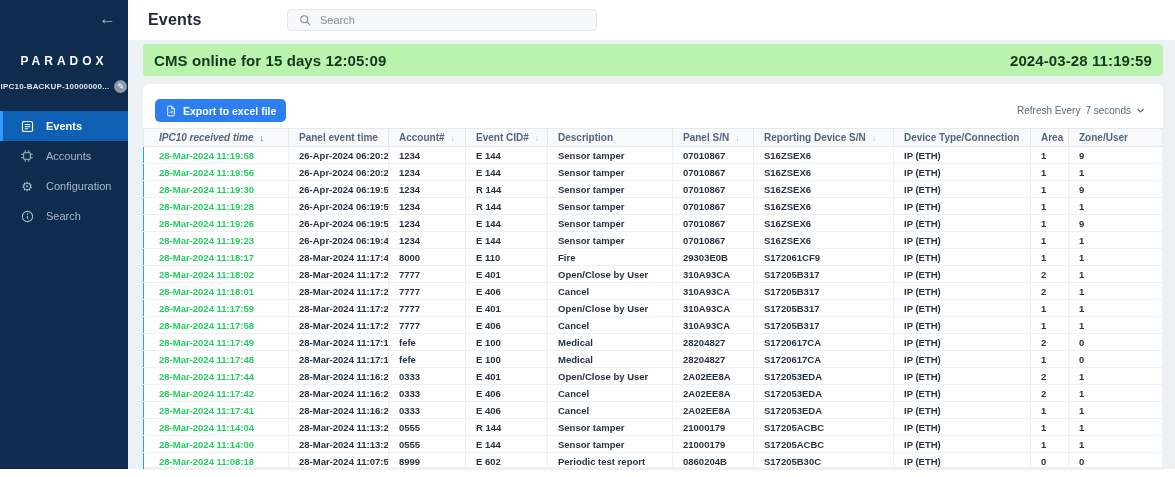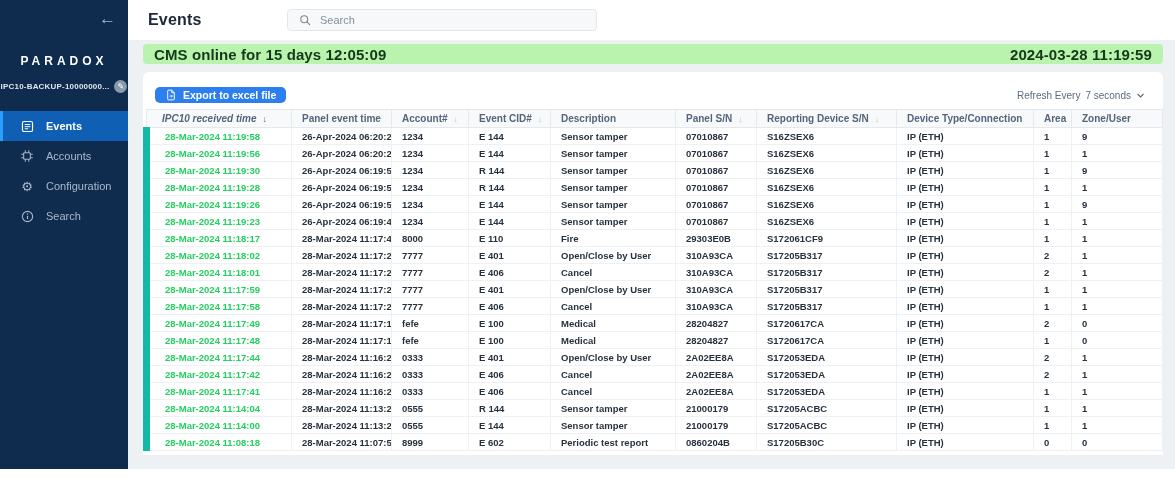--- a/index.html
+++ b/index.html
@@ -28,43 +28,43 @@
   
   .main { flex:1; display:flex; flex-direction:column; background:#eef1f4; }
   .topbar { height:40px; background:#ffffff; display:flex; align-items:center; flex:0 0 40px; }
   .page-title { margin-left:20px; width:120px; font-size:16px; font-weight:700; color:#20293a;
                 letter-spacing:.2px; }
   .search { margin-left:19px; width:310px; height:22px; background:#f7f8f9; border:1px solid #e3e7ea;
             border-radius:4px; display:flex; align-items:center; gap:9px; padding:0 11px; cursor:text; }
   .search .placeholder { color:#848f9b; font-size:11px; }
 
   .content { flex:1; padding:4px 12px 0 15px; }
-  .banner { height:20px; background:#b9f3ae; border-radius:4px; display:flex; align-items:center;
+  .banner { height:32px; background:#b9f3ae; border-radius:4px; display:flex; align-items:center;
             justify-content:space-between; padding:0 11px; }
   .banner span { font-size:15px; font-weight:700; color:#14391a; letter-spacing:.1px; }
 
   .card { margin-top:8px; background:#ffffff; border-radius:6px 6px 0 0; height:383px;
           padding:15px 0 0 0; }
   .toolbar { display:flex; align-items:center; justify-content:space-between; padding:0 18px 0 12px; }
   .export-btn { display:flex; align-items:center; gap:6px; background:#2d7ff0; color:#ffffff;
-                border:none; border-radius:5px; height:16px; padding:0 10px; font-size:10.5px;
+                border:none; border-radius:5px; height:23px; padding:0 10px; font-size:10.5px;
                 font-weight:700; font-family:inherit; cursor:pointer; }
   .refresh { display:flex; align-items:center; gap:5px; color:#5c6c7c; font-size:10px; cursor:pointer;justify-content:center; }
 
   table { width:100%; border-collapse:collapse; margin-top:6px; table-layout:fixed; }
   col.c0{width:145px} col.c1{width:100px} col.c2{width:77px} col.c3{width:82px} col.c4{width:125px}
   col.c5{width:81px} col.c6{width:140px} col.c7{width:137px} col.c8{width:38px} col.c9{width:auto}
   th { background:#f7f9fa; border:1px solid #e4e9ed; height:18px; text-align:left; padding:0 6px 0 10px;
        font-size:10px; font-weight:700; color:#54657b; white-space:nowrap; overflow:hidden; }
   th:first-child { padding-left:15px;font-style:italic; }
   .sort { font-size:9px; margin-left:6px; }
   .sort.active { color:#54657b; } .sort.muted { color:#bcc6cf; }
   td { height:17px; border-right:1px solid #eef1f3; border-bottom:1px solid #eef1f3; padding:0 6px 0 10px;
        font-size:9.5px; font-weight:700; color:#27323f; white-space:nowrap; overflow:hidden; }
-  td:first-child { color:#23d05f; padding-left:15px; border-left:7px solid #14b8a6; }
+  td:first-child { color:#23d05f; padding-left:15px; border-left:1px solid #14b8a6; }
   tr { cursor:default; }
   .bottom-strip { height:8px; background:#ffffff; }
 </style>
 </head>
 <body>
 
 <div class="app">
 
   <aside class="sidebar">
     <div class="collapse-btn">

